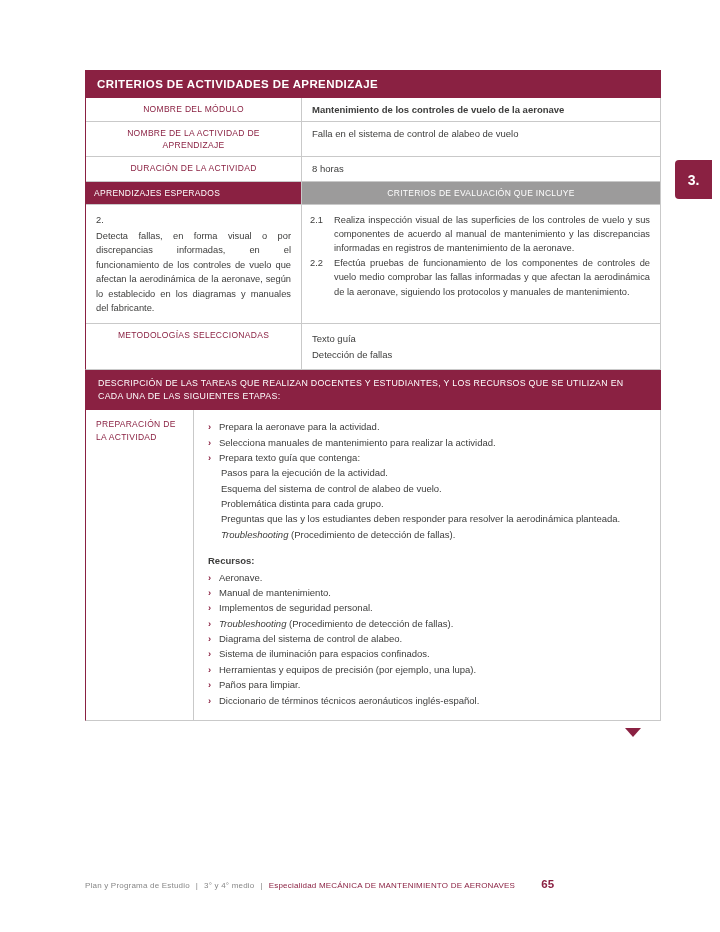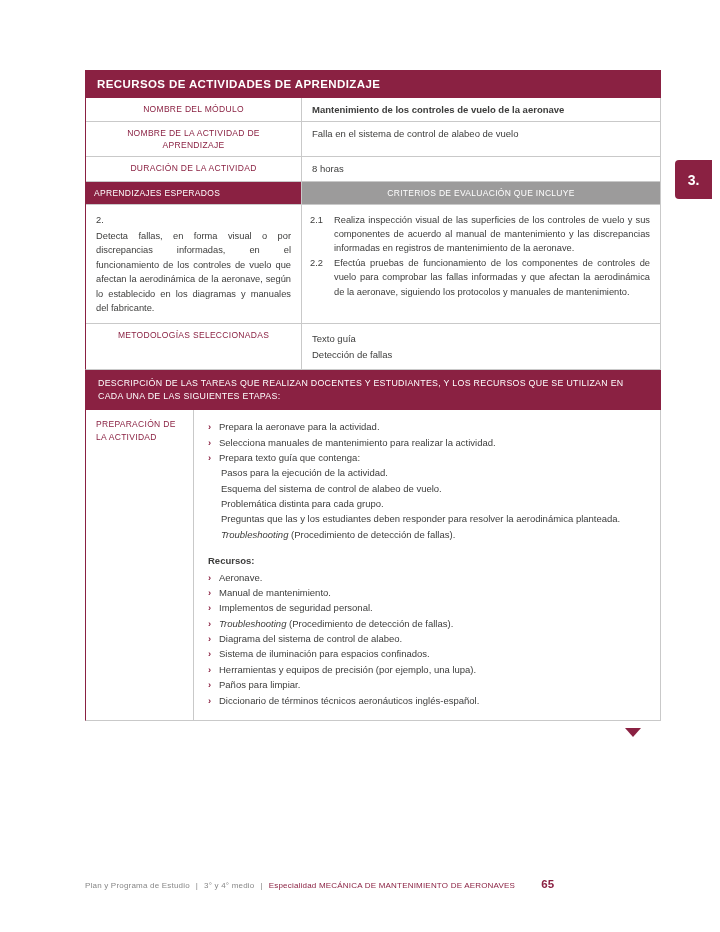--- a/index.html
+++ b/index.html
@@ -90,21 +90,21 @@
 <body>
 
 <div class="page">
 
   <div class="side-tab">
     <span>3.</span>
   </div>
 
   <div class="content">
 
-    <div class="title-bar">RECURSOS DE ACTIVIDADES DE APRENDIZAJE</div>
+    <div class="title-bar">CRITERIOS DE ACTIVIDADES DE APRENDIZAJE</div>
 
     <div class="tbl">
 
       <div class="row">
         <div class="lbl">NOMBRE DEL MÓDULO</div>
         <div class="val bold">Mantenimiento de los controles de vuelo de la aeronave</div>
       </div>
 
       <div class="row">
         <div class="lbl">NOMBRE DE LA ACTIVIDAD DE APRENDIZAJE</div>
@@ -126,21 +126,21 @@
           <span class="ap-num">2.</span>
           <span>Detecta fallas, en forma visual o por discrepancias informadas, en el funcionamiento de los controles de vuelo que afectan la aerodinámica de la aeronave, según lo establecido en los diagramas y manuales del fabricante.</span>
         </div>
         <div class="cr-cell">
           <div class="cr-item">
             <span class="cr-num">2.1</span>
             <span class="cr-txt">Realiza inspección visual de las superficies de los controles de vuelo y sus componentes de acuerdo al manual de mantenimiento y las discrepancias informadas en registros de mantenimiento de la aeronave.</span>
           </div>
           <div class="cr-item">
             <span class="cr-num">2.2</span>
-            <span class="cr-txt">Efectúa pruebas de funcionamiento de los componentes de controles de vuelo para comprobar las fallas informadas y que afectan la aerodinámica de la aeronave, siguiendo los protocolos y manuales de mantenimiento.</span>
+            <span class="cr-txt">Efectúa pruebas de funcionamiento de los componentes de controles de vuelo medio comprobar las fallas informadas y que afectan la aerodinámica de la aeronave, siguiendo los protocolos y manuales de mantenimiento.</span>
           </div>
         </div>
       </div>
 
       <div class="row">
         <div class="lbl">METODOLOGÍAS SELECCIONADAS</div>
         <div class="met-val">
           <div>Texto guía</div>
           <div>Detección de fallas</div>
         </div>

